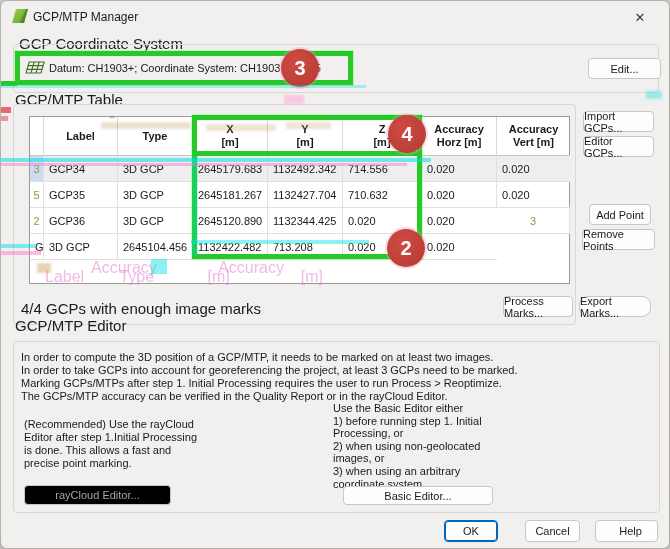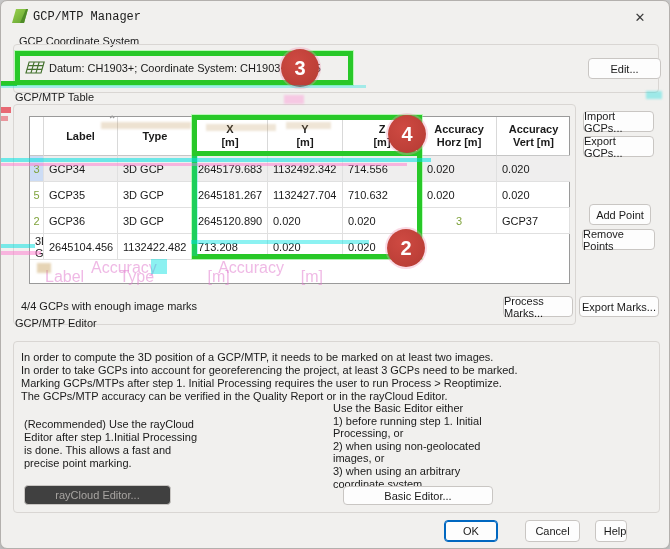--- a/index.html
+++ b/index.html
@@ -1,27 +1,27 @@
 <!DOCTYPE html>
 <html><head>
 <meta charset="utf-8">
 <style>
   html,body{margin:0;padding:0;background:#cfcfcf;font-family:"Liberation Sans",sans-serif;}
   .window{position:relative;width:668px;height:547px;background:#f1f0ee;border:1px solid #b3b0ad;
     border-radius:7px;font-size:11px;color:#1a1a1a;overflow:hidden;box-shadow:0 2px 8px rgba(0,0,0,.25);}
   .titlebar{position:absolute;left:0;top:0;width:100%;height:30px;display:flex;align-items:center;}
-  .title-text{position:absolute;left:32px;top:9px;font-size:12px;font-family:Liberation Mono, monospace;}
+  .title-text{position:absolute;left:32px;top:9px;font-size:12px;}
   .close-btn{position:absolute;right:14px;top:6px;width:30px;height:20px;display:flex;align-items:center;
     justify-content:center;font-size:13px;color:#3a3a3a;cursor:default;}
   .groupbox{position:absolute;border:1px solid #d9d6d3;border-radius:4px;background:transparent;}
-  .grouplabel{position:absolute;font-size:11px;color:#1c1c1c;text-align:right;}
+  .grouplabel{position:absolute;font-size:15px;color:#1c1c1c;text-align:right;}
   .btn{position:absolute;background:#fdfdfd;border:1px solid #c9c6c3;border-radius:4px;font-size:11px;
     color:#1a1a1a;display:flex;align-items:center;justify-content:center;box-sizing:border-box;cursor:default;}
   .btn.default{border:1px solid #0067c0;box-shadow:inset 0 0 0 1px #0067c0;}
-  .btn.disabled{color:#a7a4a1;background:#404040;}
+  .btn.disabled{color:#a7a4a1;background:#000000;}
   
   .datum-bar{position:absolute;left:14px;top:50px;width:338px;height:34px;box-sizing:border-box;
     background:#f1f0ee;display:flex;align-items:center;}
   .datum-text{margin-left:34px;}
   .grid-icon{position:absolute;left:9px;top:8px;}
   
   .gcp-table{position:absolute;left:28px;top:115px;width:541px;height:168px;background:#fff;
     border:1px solid #9a9a9a;box-sizing:border-box;display:grid;
     grid-template-columns:14px 74px 75px 75px 75px 79px 75px 73px;
     grid-template-rows:39px 26px 26px 26px 26px 1fr;}
@@ -118,41 +118,42 @@
     <div class="cell">2645181.267</div>
     <div class="cell">1132427.704</div>
     <div class="cell">710.632</div>
     <div class="cell">0.020</div>
     <div class="cell nob">0.020</div>
 
     <div class="cell marks">2</div>
     <div class="cell">GCP36</div>
     <div class="cell">3D GCP</div>
     <div class="cell">2645120.890</div>
+    <div class="cell">1132344.425</div>
     <div class="cell">0.020</div>
     <div class="cell nob">0.020</div>
 
     <div class="cell marks">3</div>
     <div class="cell">GCP37</div>
     <div class="cell">3D GCP</div>
     <div class="cell">2645104.456</div>
     <div class="cell">1132422.482</div>
     <div class="cell">713.208</div>
     <div class="cell">0.020</div>
     <div class="cell nob">0.020</div>
 
     <div class="filler"></div>
   </div>
 
   <span class="grouplabel" style="left:20px;top:299px;">4/4 GCPs with enough image marks</span>
   <div class="btn" style="left:502px;top:295px;width:70px;height:21px;">Process Marks...</div>
-  <div class="btn" style="left:578px;top:295px;width:80px;height:21px;">Export Marks...</div>
+  <div class="btn" style="left:578px;top:295px;width:72px;height:21px;border-radius:9px;">Export Marks...</div>
 
   <div class="btn" style="left:582px;top:110px;width:71px;height:21px;">Import GCPs...</div>
-  <div class="btn" style="left:582px;top:135px;width:71px;height:21px;">Export GCPs...</div>
+  <div class="btn" style="left:582px;top:135px;width:71px;height:21px;">Editor GCPs...</div>
   <div class="btn" style="left:588px;top:203px;width:62px;height:21px;">Add Point</div>
   <div class="btn" style="left:581px;top:228px;width:73px;height:21px;">Remove Points</div>
 
   <span class="grouplabel" style="left:14px;top:316px;">GCP/MTP Editor</span>
   <div class="groupbox" style="left:12px;top:340px;width:645px;height:170px;"></div>
 
   <div class="note" style="left:20px;top:350px;width:620px;">
     <div>In order to compute the 3D position of a GCP/MTP, it needs to be marked on at least two images.</div>
     <div>In order to take GCPs into account for georeferencing the project, at least 3 GCPs need to be marked.</div>
     <div>Marking GCPs/MTPs after step 1. Initial Processing requires the user to run Process &gt; Reoptimize.</div>
@@ -166,21 +167,21 @@
 2) when using non-geolocated
 images, or
 3) when using an arbitrary
 coordinate system.</div>
 
   <div class="btn disabled" style="left:23px;top:484px;width:147px;height:20px;">rayCloud Editor...</div>
   <div class="btn" style="left:342px;top:485px;width:150px;height:19px;">Basic Editor...</div>
 
   <div class="btn default" style="left:443px;top:519px;width:54px;height:22px;">OK</div>
   <div class="btn" style="left:524px;top:519px;width:55px;height:22px;">Cancel</div>
-  <div class="btn" style="left:594px;top:519px;width:32px;height:22px;padding-left:8px;">Help</div>
+  <div class="btn" style="left:594px;top:519px;width:63px;height:22px;padding-left:8px;">Help</div>
 
   <div class="anno anno-box" style="left:14px;top:50px;width:338px;height:34px;"></div>
   <div class="anno" style="left:0px;top:80px;width:16px;height:5px;background:#28c828;"></div>
   <div class="anno anno-box" style="left:191px;top:114px;width:230px;height:144px;"></div>
   <div class="anno" style="left:196px;top:150px;width:220px;height:5px;background:#28c828;"></div>
 
   <div class="anno anno-circle" style="left:280px;top:48px;">3</div>
   <div class="anno anno-circle" style="left:387px;top:114px;">4</div>
   <div class="anno anno-circle" style="left:386px;top:228px;">2</div>
 

